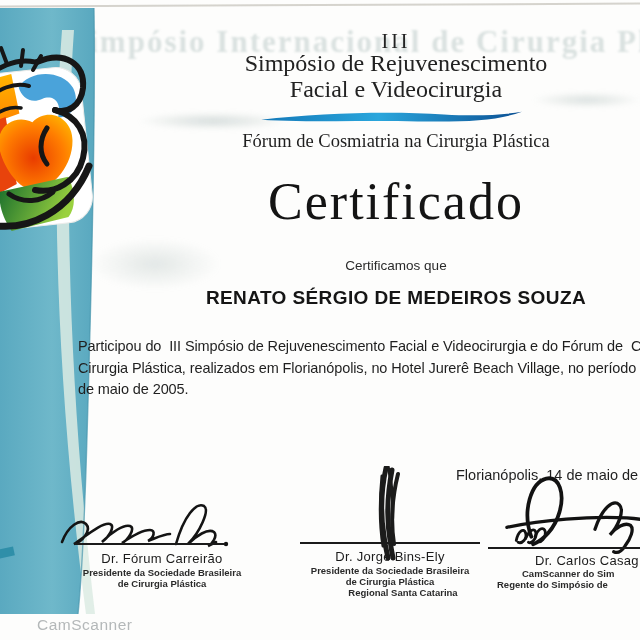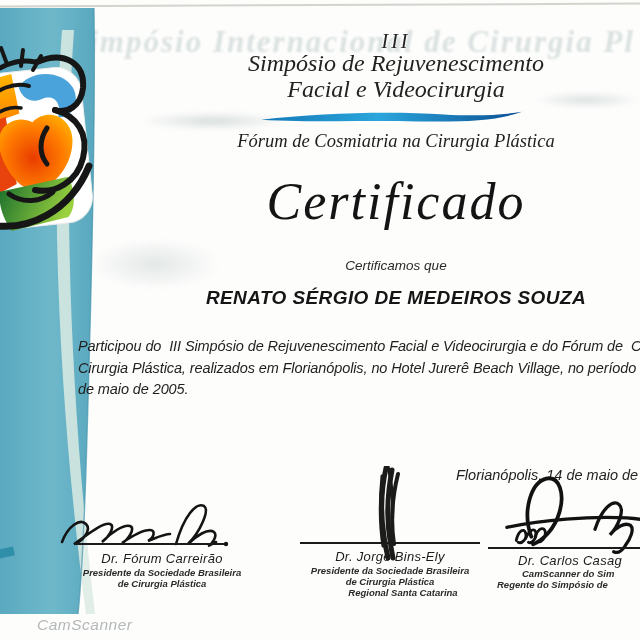--- a/index.html
+++ b/index.html
@@ -1,17 +1,17 @@
 <!DOCTYPE html>
 <html><head>
 <meta charset="utf-8">
 <style>
   html,body{margin:0;padding:0;background:#ffffff;}
   .page{position:relative;width:640px;height:640px;background:#fdfdfc;overflow:hidden;
-        font-family:"Liberation Sans",sans-serif;color:#1d1d1d;font-style:italic;}
+        font-family:"Liberation Sans",sans-serif;color:#1d1d1d;}
   .abs{position:absolute;}
   .centercol{position:absolute;left:146px;width:500px;text-align:center;}
 
   .top-edge{position:absolute;top:4px;left:-4px;width:650px;height:1.5px;
             background:#cbc8c1;transform:rotate(-0.25deg);opacity:.8;}
 
   .ghost-title{position:absolute;top:24px;left:70px;width:700px;
       font-family:"Liberation Serif",serif;font-weight:700;font-size:31px;
       letter-spacing:2px;color:#b7c6c4;opacity:.5;filter:blur(1.1px);white-space:pre;}
   .smudge{position:absolute;border-radius:50%;filter:blur(2.5px);}
@@ -170,19 +170,19 @@
     <g fill="none" stroke="#121212" stroke-linecap="round">
       <path d="M28,68 C18,40 28,10 44,6 C58,3 64,22 58,42 C53,60 40,72 30,76" stroke-width="4"></path>
       <path d="M12,72 C14,62 20,58 22,64 C24,70 18,76 14,74" stroke-width="3"></path>
       <path d="M22,70 C26,60 32,58 33,64 C34,70 28,76 25,74" stroke-width="3"></path>
       <path d="M32,68 C36,58 42,57 43,63 C44,69 38,75 35,73" stroke-width="3"></path>
       <path d="M2,58 C40,50 90,46 130,48 C142,49 152,50 160,52" stroke-width="3.5"></path>
       <path d="M96,60 C104,36 116,28 122,34 C128,40 120,58 112,66 C118,58 128,52 134,56 C138,60 134,70 128,78 C124,84 120,86 116,84" stroke-width="3.5"></path>
     </g>
   </svg>
   <div class="sig-line" style="left:488px;top:547px;width:152px"></div>
-  <div class="sig-name" style="left:518px;top:553px">Dr. Carlos Casag</div>
+  <div class="sig-name" style="left:535px;top:553px">Dr. Carlos Casag</div>
   <div class="sig-role" style="left:522px;top:568px">CamScanner do Sim</div>
   <div class="sig-role" style="left:497px;top:579px">Regente do Simpósio de</div>
 
   <div class="watermark">CamScanner</div>
 
 </div>
 
 </body></html>

